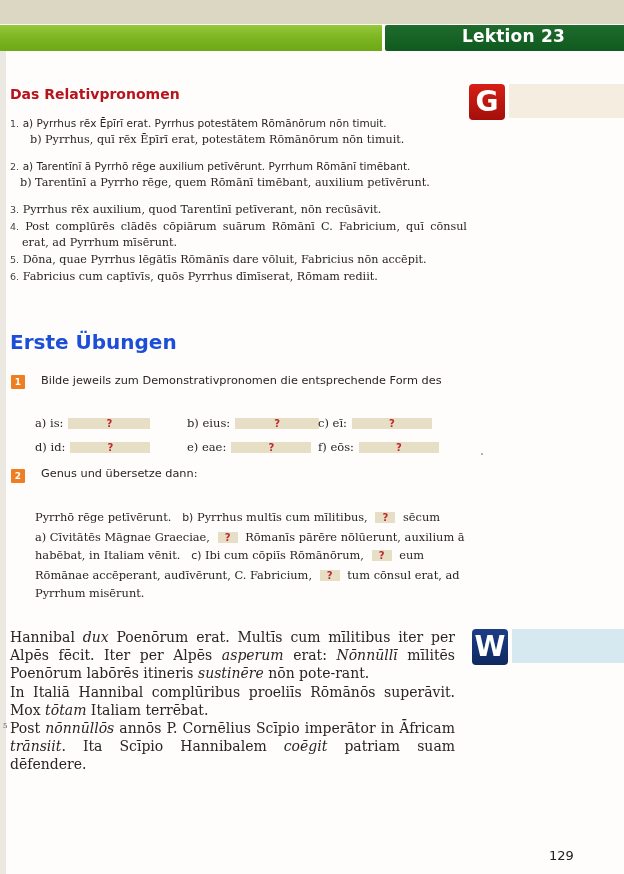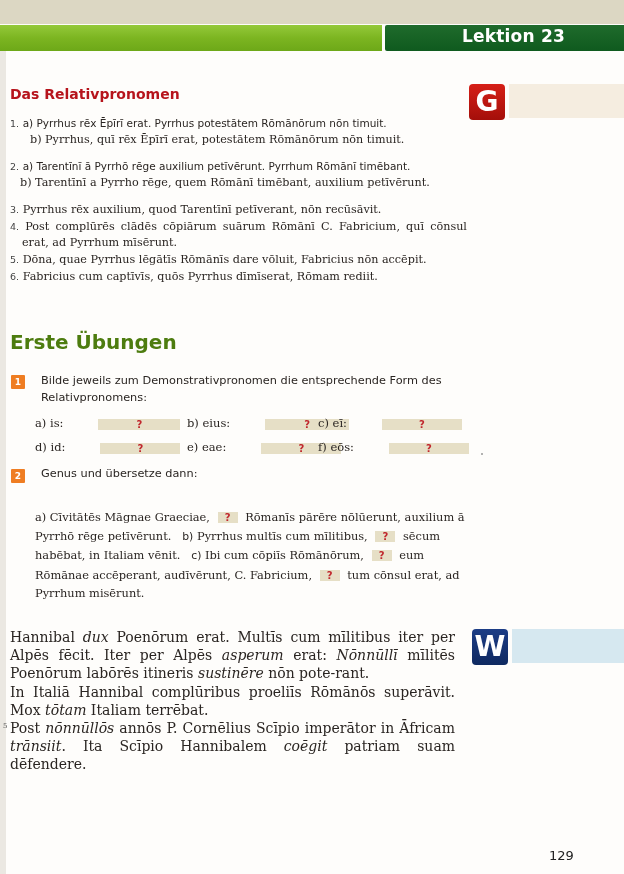--- a/index.html
+++ b/index.html
@@ -24,26 +24,26 @@
   .w-band { position: absolute; left: 512px; top: 629px; width: 112px; height: 34px; background: #d6e8f0; }
 
   .sec-title { position: absolute; left: 10px; top: 86px; font-family: "DejaVu Sans", sans-serif; font-weight: bold;
     font-size: 14px; color: #b6141c; }
   .ex { position: absolute; left: 10px; font-size: 11.2px; line-height: 15px; white-space: nowrap; }
   .ex .sans { font-family: "DejaVu Sans", sans-serif; font-size: 10.5px; }
   .ind { padding-left: 10px; }
   .num { font-family: "DejaVu Sans", sans-serif; font-size: 9.5px; color: #444; }
 
   .h-erste { position: absolute; left: 10px; top: 330px; font-family: "DejaVu Sans", sans-serif; font-weight: bold;
-    font-size: 20px; color: #4d7c0f; }
+    font-size: 20px; color: #1d4ed8; }
   .task-num { position: absolute; width: 14px; height: 14px; background: #ef7d22; color: #fff;
     font-family: "DejaVu Sans", sans-serif; font-weight: bold; font-size: 9px; text-align: center; line-height: 14px; border-radius: 1px; }
   .task-text { position: absolute; left: 41px; font-family: "DejaVu Sans", sans-serif; font-size: 11.3px; line-height: 17px; color: #2a2522; }
   .grid-row { position: absolute; left: 35px; font-size: 11.5px; white-space: nowrap; }
-  .cell { position: absolute; display: flex; align-items: flex-end; gap: 30px; }
+  .cell { position: absolute; display: flex; align-items: center; }
   .blank { display: inline-block; height: 11px; background: #e6dfc6; margin-left: 5px; position: relative; text-align: center;
     font-family: "DejaVu Sans", sans-serif; font-weight: bold; font-size: 10px; line-height: 11px; color: #c0272d; }
   .blank.small { width: 20px; margin: 0 4px; }
   .para { position: absolute; left: 35px; width: 420px; font-size: 11.4px; line-height: 18.6px; text-align: justify; }
   .para .sans { font-family: "DejaVu Sans", sans-serif; font-size: 10.8px; }
   .reading { position: absolute; left: 10px; width: 445px; font-size: 14px; line-height: 18.2px; }
   .reading p { text-align: justify; }
   .line-mark { position: absolute; left: 3px; top: 722px; font-size: 7px; color: #555; }
   .page-num { position: absolute; left: 549px; top: 848px; font-family: "DejaVu Sans", sans-serif; font-size: 13px; color: #222; }
   .dot { position: absolute; left: 481px; top: 453px; width: 2px; height: 2px; background: #999; border-radius: 50%; }
@@ -94,21 +94,20 @@
 <div class="ex" style="top:269px">
   <span class="num">6.</span>
   <span>Fabricius cum captīvīs, quōs Pyrrhus dīmīserat, Rōmam rediit.</span>
 </div>
 
 <div class="h-erste">Erste Übungen</div>
 
 <div class="task-num" style="left:11px; top:375px">1</div>
 <div class="task-text" style="top:372px">
   <div>Bilde jeweils zum Demonstrativpronomen die entsprechende Form des</div>
-  <div>Relativpronomens:</div>
 </div>
 
 <div class="grid-row" style="top:416px; width:420px; height:16px">
   <div class="cell" style="left:0">
     <span>a) is:</span>
     <span class="blank" style="width:82px">?</span>
   </div>
   <div class="cell" style="left:152px">
     <span>b) eius:</span>
     <span class="blank" style="width:84px">?</span>
@@ -135,30 +134,30 @@
 
 <div class="dot"></div>
 
 <div class="task-num" style="left:11px; top:469px">2</div>
 <div class="task-text" style="top:465px">
   <div>Genus und übersetze dann:</div>
 </div>
 
 <div class="para" style="top:508px">
   <div style="white-space:nowrap">
-    <span>a) Cīvitātēs Māgnae Graeciae,</span>
-    <span class="blank small">?</span>
-    <span>Rōmanīs pārēre nōlūerunt, auxilium ā</span>
-  </div>
-  <div style="white-space:nowrap">
     <span>Pyrrhō rēge petīvērunt.</span>&nbsp;&nbsp;
     <span class="sans">b)</span>
     <span>Pyrrhus multīs cum mīlitibus,</span>
     <span class="blank small">?</span>
     <span>sēcum</span>
+  </div>
+  <div style="white-space:nowrap">
+    <span>a) Cīvitātēs Māgnae Graeciae,</span>
+    <span class="blank small">?</span>
+    <span>Rōmanīs pārēre nōlūerunt, auxilium ā</span>
   </div>
   <div style="white-space:nowrap">
     <span>habēbat, in Italiam vēnit.</span>&nbsp;&nbsp;
     <span class="sans">c)</span>
     <span>Ibi cum cōpiīs Rōmānōrum,</span>
     <span class="blank small">?</span>
     <span>eum</span>
   </div>
   <div style="white-space:nowrap">
     <span>Rōmānae accēperant, audīvērunt, C. Fabricium,</span>

